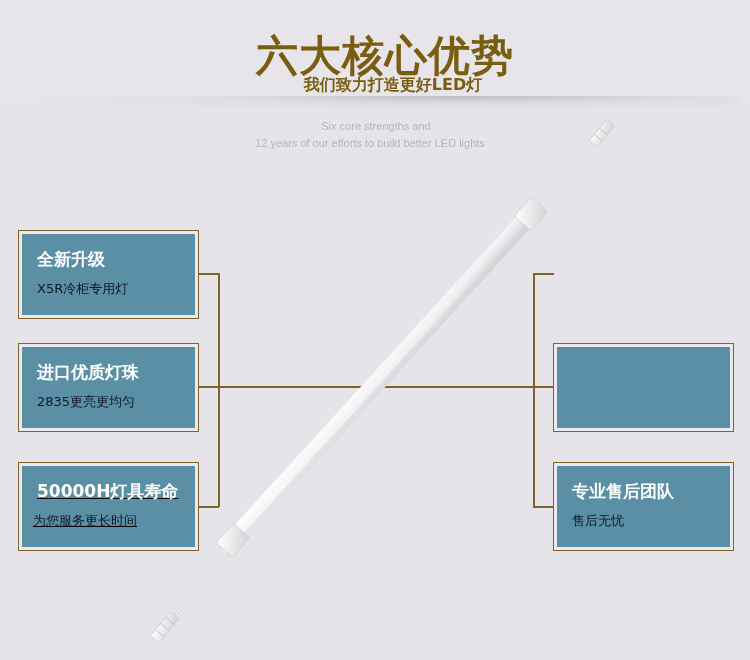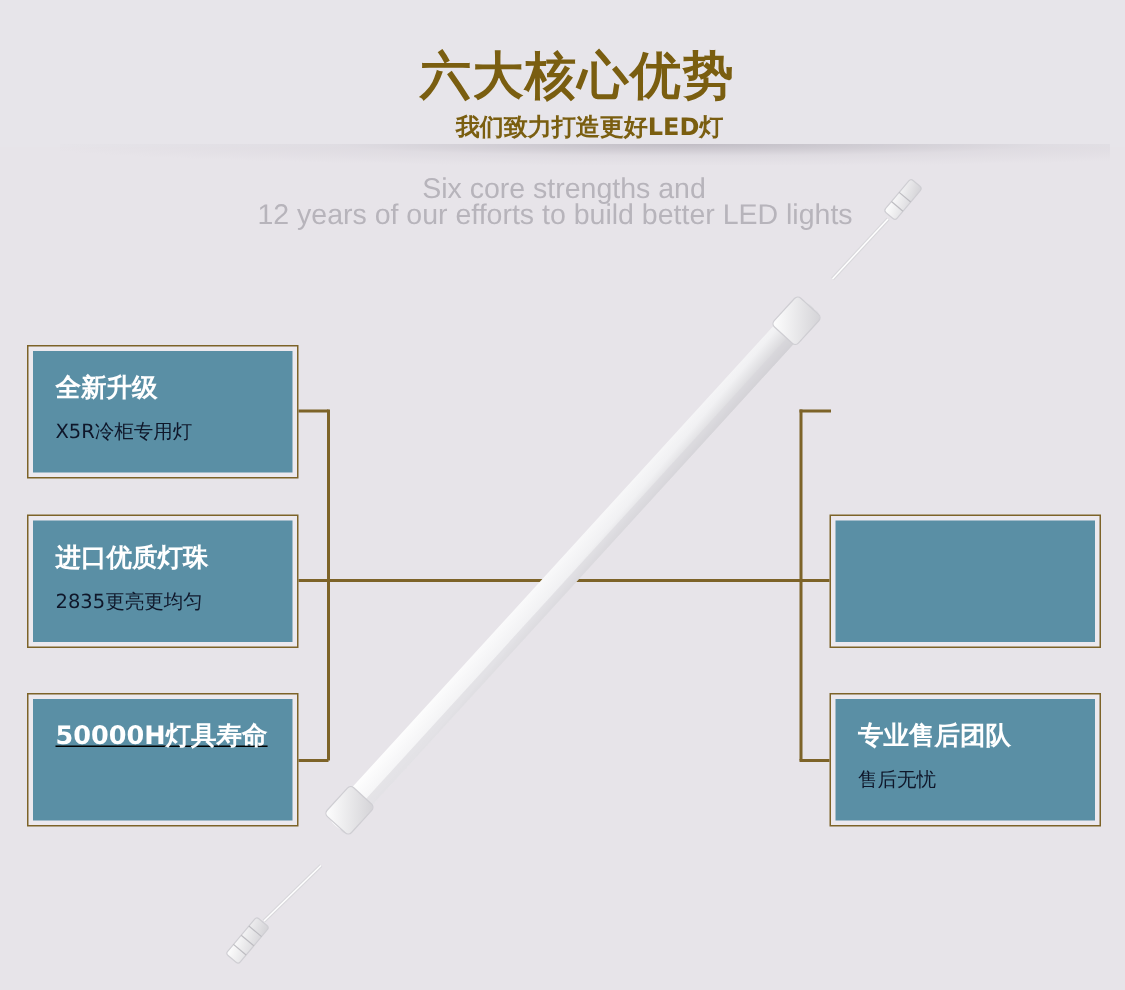--- a/index.html
+++ b/index.html
@@ -13,31 +13,31 @@
   .header-band {
     position: absolute; left: 0; top: 0; width: 750px; height: 98px;
     background: #e7e5ea;
   }
   .shadow-line {
     position: absolute; left: 40px; top: 96px; width: 700px; height: 14px;
     background: radial-gradient(ellipse at 60% 0%, rgba(160,155,165,0.55) 0%, rgba(200,196,204,0.25) 40%, rgba(231,228,233,0) 75%);
   }
   .title {
     position: absolute; left: 0; width: 750px; top: 28px; text-align: center;
-    font-size: 34px; font-weight: bold; color: #7a5e10; letter-spacing: 1px;
+    font-size: 42px; font-weight: bold; color: #7a5e10; letter-spacing: 1px;
     padding-left: 20px; box-sizing: border-box;
   }
   .subtitle {
     position: absolute; left: 0; width: 750px; top: 75px; text-align: center;
     font-size: 16px; font-weight: bold; color: #7a5e10;
     padding-left: 36px; box-sizing: border-box;
   }
   .en {
     position: absolute; left: 0; width: 750px; top: 118px; text-align: center;
-    font-family: "Liberation Sans", sans-serif; font-size: 19px; color: #b7b4bb; line-height: 17px;
+    font-family: "Liberation Sans", sans-serif; font-size: 11px; color: #b7b4bb; line-height: 17px;
     padding-left: 0px; box-sizing: border-box;
   }
   .en .l1 { display: block; padding-left: 2px; }
   .en .l2 { display: block; margin-left: -10px; }
 
   .box {
     position: absolute; width: 181px; height: 89px;
     border: 1.5px solid #7d6328; box-sizing: border-box;
     background: #ece9ee;
     padding: 3px;
@@ -125,20 +125,21 @@
   </div>
   <div class="box" style="left:18px;top:343px;">
     <div class="inner">
       <div class="h">进口优质灯珠</div>
       <div class="s">2835更亮更均匀</div>
     </div>
   </div>
   <div class="box wide-h tight-s" style="left:18px;top:462px;text-decoration:underline;">
     <div class="inner" style="padding-left:17px;">
       <div class="h">50000H灯具寿命</div>
+      <div class="s" style="margin-left:-6px;">为您服务更长时间</div>
     </div>
   </div>
 
   <div class="box" style="left:553px;top:343px;">
     <div class="inner">
     </div>
   </div>
   <div class="box" style="left:553px;top:462px;">
     <div class="inner">
       <div class="h">专业售后团队</div>

